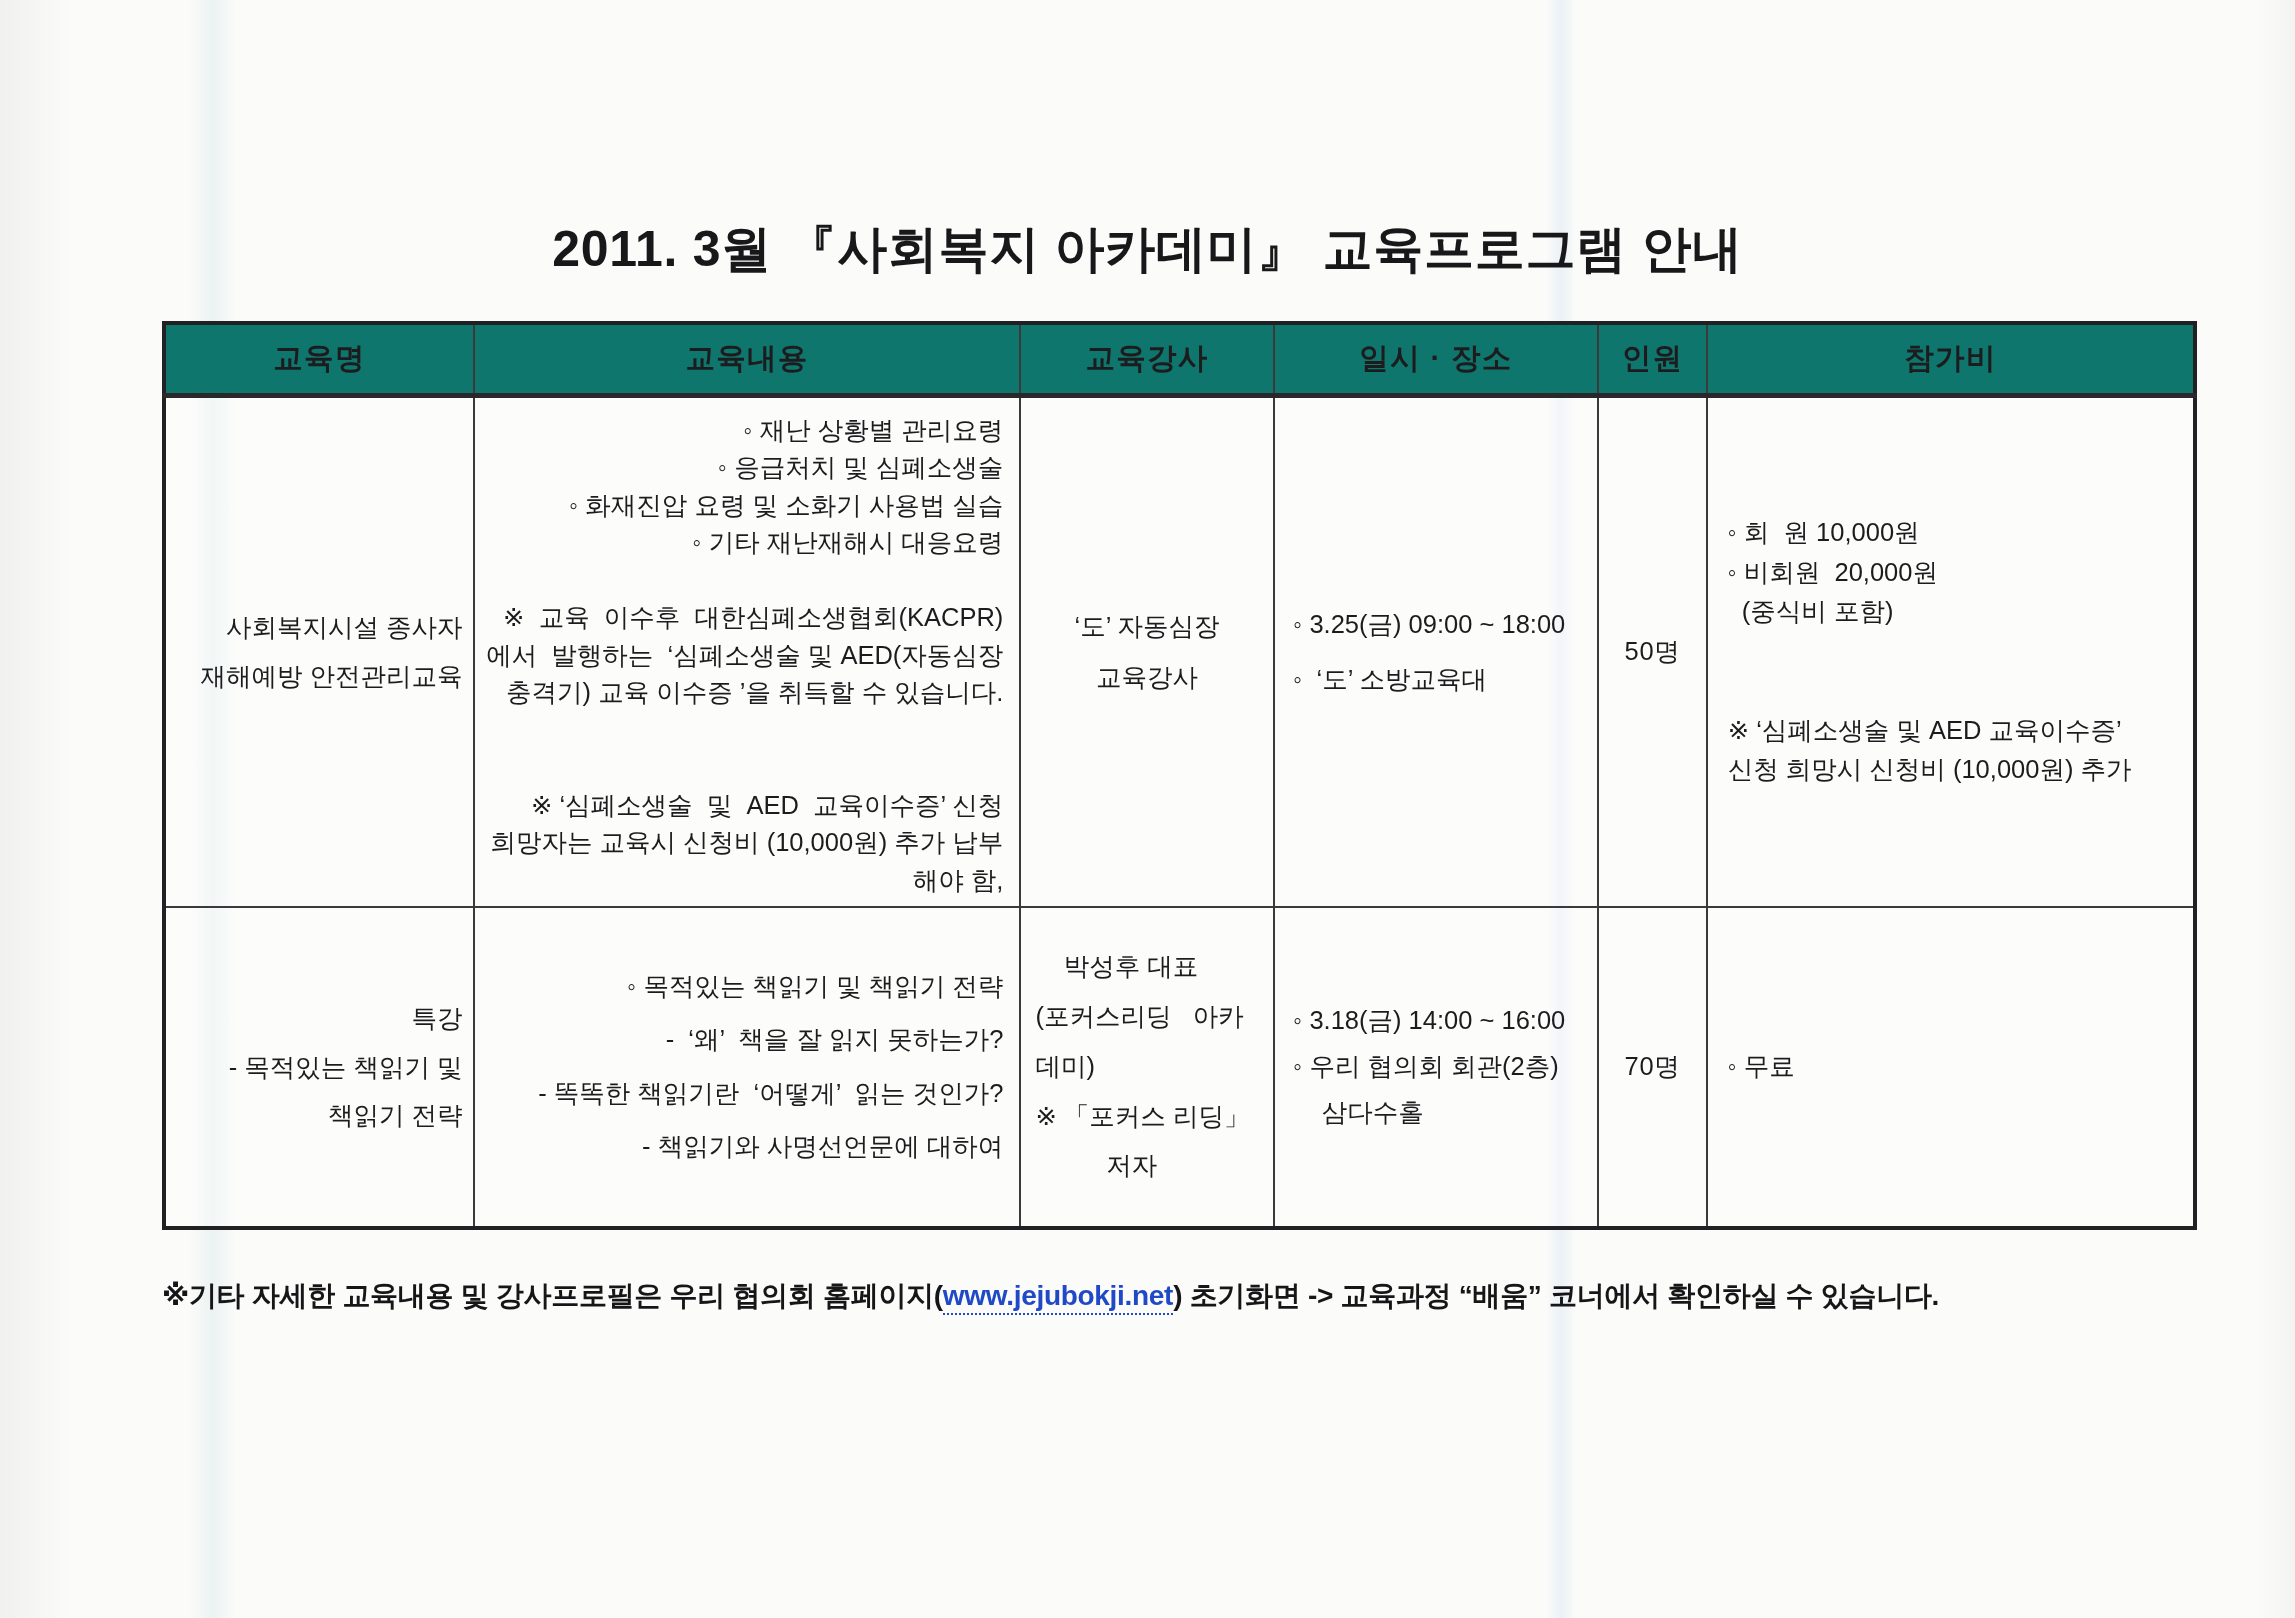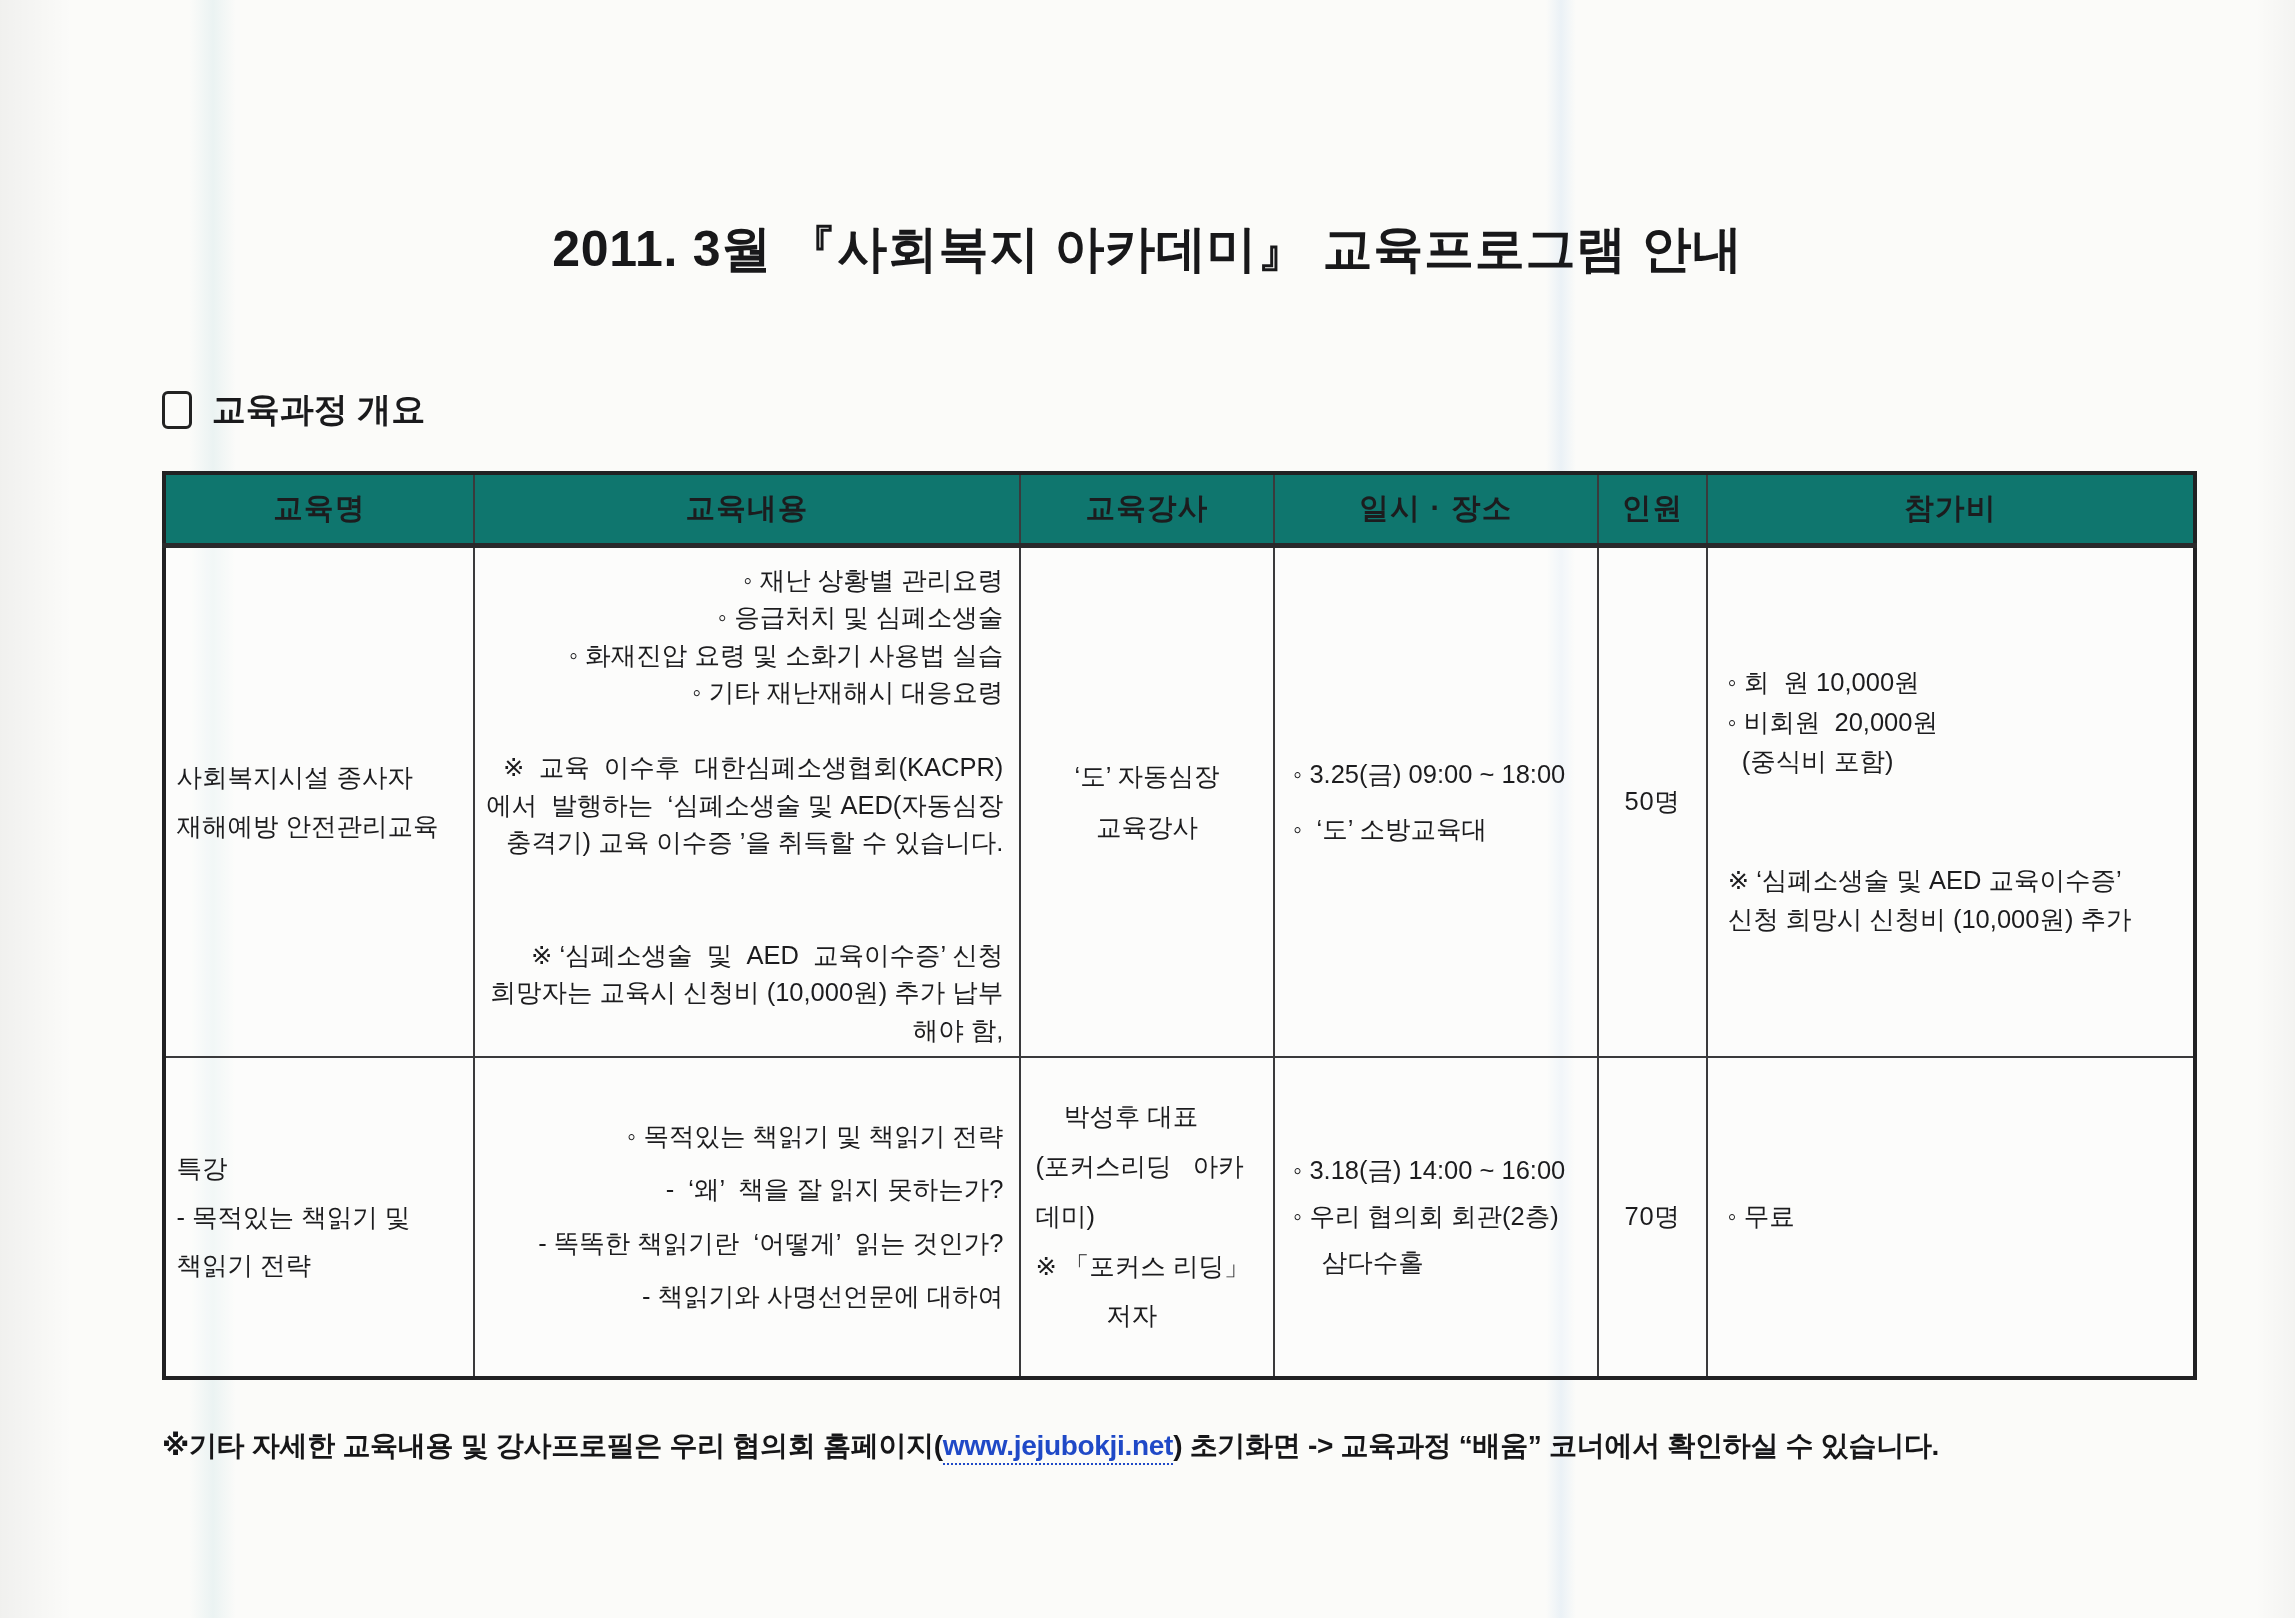--- a/index.html
+++ b/index.html
@@ -70,21 +70,21 @@
     font-weight: 600;
     background: #0f766e;
     border-bottom: 5.2px solid #29292b;
     letter-spacing: 1.3px;
   }
   tr.row-1 { height: 498px; }
   tr.row-2 { height: 321px; }
 
   .pre { white-space: pre-wrap; }
 
-  td.cell-name { text-align: left; line-height: 1.9; }
+  td.cell-name { text-align: right; line-height: 1.9; }
   td.cell-content { text-align: right; padding-left: 5px; padding-right: 15.7px; }
   tr.row-1 td.cell-content { vertical-align: top; padding-top: 14.4px; line-height: 1.47; }
   tr.row-2 td.cell-content { line-height: 2.1; }
   td.cell-instructor { text-align: center; line-height: 2.0; }
   tr.row-2 td.cell-instructor { text-align: left; padding-left: 14.4px; line-height: 1.95; }
   td.cell-schedule { text-align: left; padding-left: 18.3px; line-height: 2.15; }
   tr.row-2 td.cell-schedule { line-height: 1.8; }
   td.cell-capacity { text-align: center; letter-spacing: 0.7px; }
   td.cell-fee { text-align: left; padding-left: 19.7px; line-height: 1.55; }
 
@@ -105,24 +105,20 @@
     cursor: pointer;
   }
 </style>
 </head>
 <body>
 
 <div class="page">
 
   <h1 class="title">2011. 3월 『사회복지 아카데미』 교육프로그램 안내</h1>
 
-  <div class="section-heading">
-    <span class="checkbox"></span>
-    <span>교육과정 개요</span>
-  </div>
 
   <table class="course-table">
     <colgroup>
       <col style="width:310px">
       <col style="width:546px">
       <col style="width:254px">
       <col style="width:324px">
       <col style="width:109px">
       <col style="width:488px">
     </colgroup>

